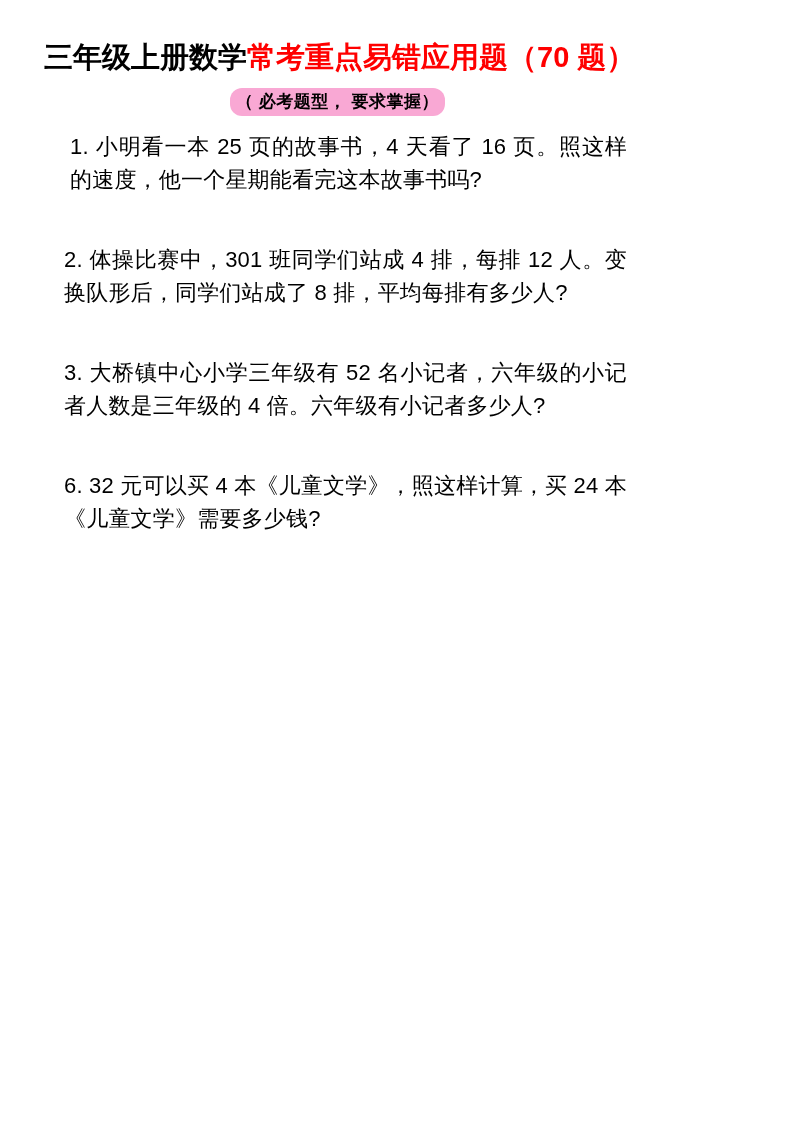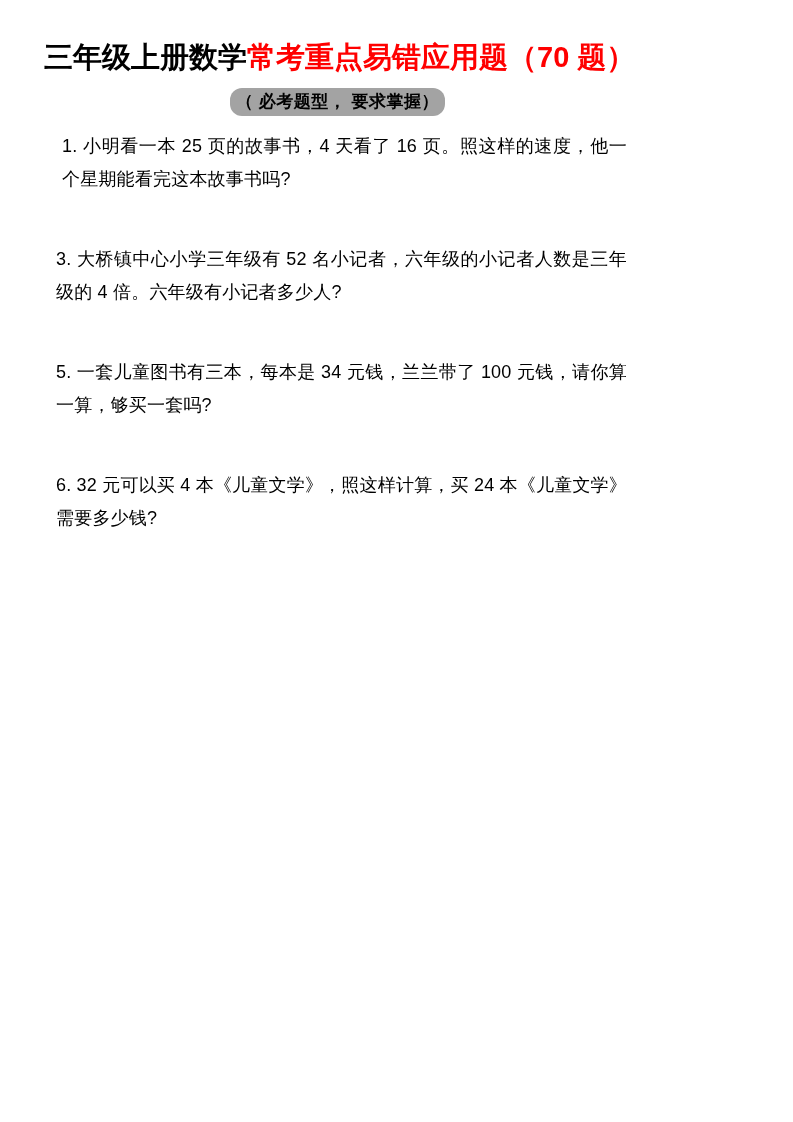--- a/index.html
+++ b/index.html
@@ -35,36 +35,36 @@
   }
   .title-red {
     color: #ff0000;
   }
   .subtitle-wrap {
     text-align: center;
     margin-top: 10px;
   }
   .subtitle {
     display: inline-block;
-    background: #a3a3a3;
+    background: #f9a8d4;
     color: #000000;
     font-size: 17px;
     font-weight: bold;
     padding: 2px 6px 3px 6px;
     border-radius: 12px;
     letter-spacing: 0.5px;
   }
   .questions {
     margin-top: 14px;
   }
   .q {
-    font-size: 18px;
+    font-size: 22px;
     line-height: 33px;
     color: #000000;
-    margin: 0 0 47px 8px;
+    margin: 0 0 47px 16px;
     text-align: justify;
     letter-spacing: 0.2px;
     padding: 0 4px;
   }
   .q.first {
     padding-left: 10px;
   }
   .footer {
     position: absolute;
     left: 0;
@@ -84,19 +84,19 @@
   <div class="title-line">
     <span class="title-black">三年级上册数学</span><span class="title-red">常考重点易错应用题（70 题）</span>
   </div>
 
   <div class="subtitle-wrap">
     <span class="subtitle">（ 必考题型， 要求掌握）</span>
   </div>
 
   <div class="questions">
     <p class="q first">1. 小明看一本 25 页的故事书，4 天看了 16 页。照这样的速度，他一个星期能看完这本故事书吗?</p>
+    <p class="q">2. 体操比赛中，301 班同学们站成 4 排，每排 12 人。变换队形后，同学们站成了 8 排，平均每排有多少人?</p>
     <p class="q">3. 大桥镇中心小学三年级有 52 名小记者，六年级的小记者人数是三年级的 4 倍。六年级有小记者多少人?</p>
-    <p class="q">5. 一套儿童图书有三本，每本是 34 元钱，兰兰带了 100 元钱，请你算一算，够买一套吗?</p>
     <p class="q">6. 32 元可以买 4 本《儿童文学》，照这样计算，买 24 本《儿童文学》需要多少钱?</p>
   </div>
 
 
 </div>
 
 </body></html>

